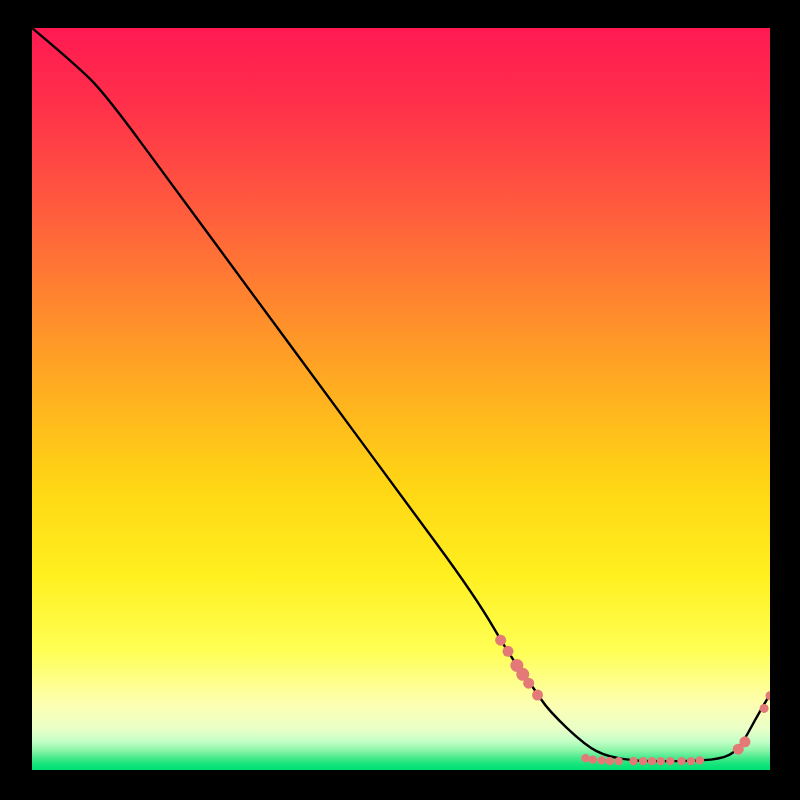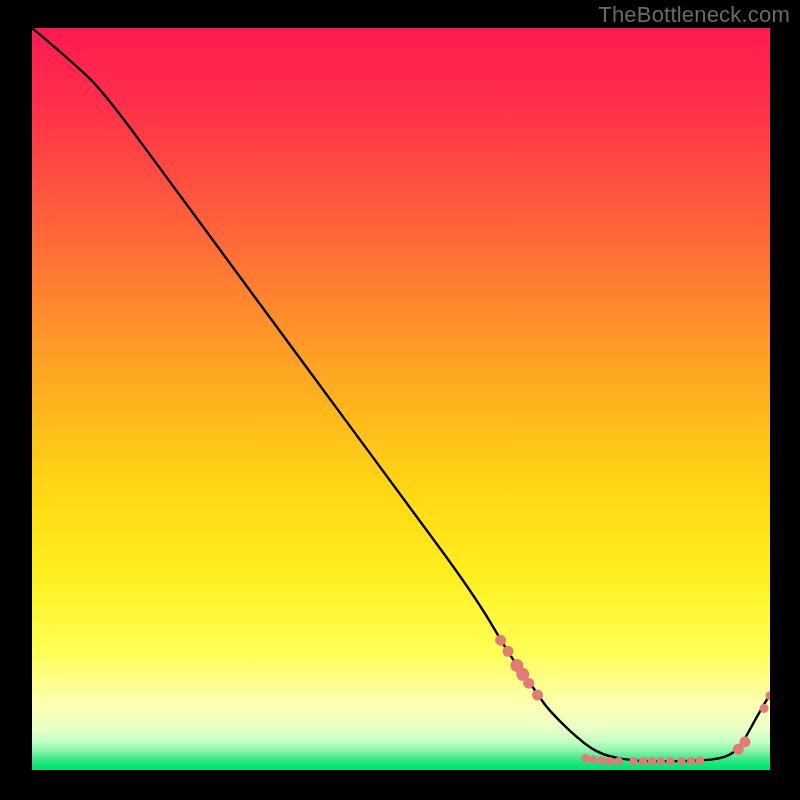--- a/index.html
+++ b/index.html
@@ -66,21 +66,20 @@
     height: 100%;
     overflow: visible;
   }
   
 </style>
 </head>
 <body>
 
 <div class="frame">
 
-  <div class="watermark">TheBottleneck.com</div>
 
   <div class="plot-area">
     <div class="gradient-bg"></div>
     <svg class="overlay" viewBox="0 0 738 742" preserveAspectRatio="none">
       <path id="curve-path" fill="none" stroke="#000000" stroke-width="2.4" stroke-linecap="round" stroke-linejoin="round" d="M 0.00 0.00 Q 44.28 37.10 59.04 51.94 Q 73.80 66.78 110.70 116.86 Q 147.60 166.95 184.50 217.03 Q 221.40 267.12 258.30 317.21 Q 295.20 367.29 332.10 417.38 Q 369.00 467.46 405.90 517.54 Q 442.80 567.63 461.25 599.16 Q 479.70 630.70 490.77 645.54 Q 501.84 660.38 509.22 671.51 Q 516.60 682.64 535.05 700.08 Q 553.50 717.51 564.57 723.08 Q 575.64 728.64 590.40 730.87 Q 605.16 733.10 619.92 733.10 Q 634.68 733.10 649.44 733.10 Q 664.20 733.10 678.96 731.61 Q 693.72 730.13 701.10 724.56 Q 708.48 719.00 715.86 705.27 Q 723.24 691.54 730.62 678.93 L 738.00 666.32"></path>
       <g id="marker-group">
           <circle cx="468.63" cy="612.15" r="5.50" fill="#e47a78"></circle>
           <circle cx="476.01" cy="623.28" r="5.50" fill="#e47a78"></circle>
           <circle cx="484.87" cy="637.38" r="6.50" fill="#e47a78"></circle>
           <circle cx="490.77" cy="646.28" r="6.50" fill="#e47a78"></circle>

